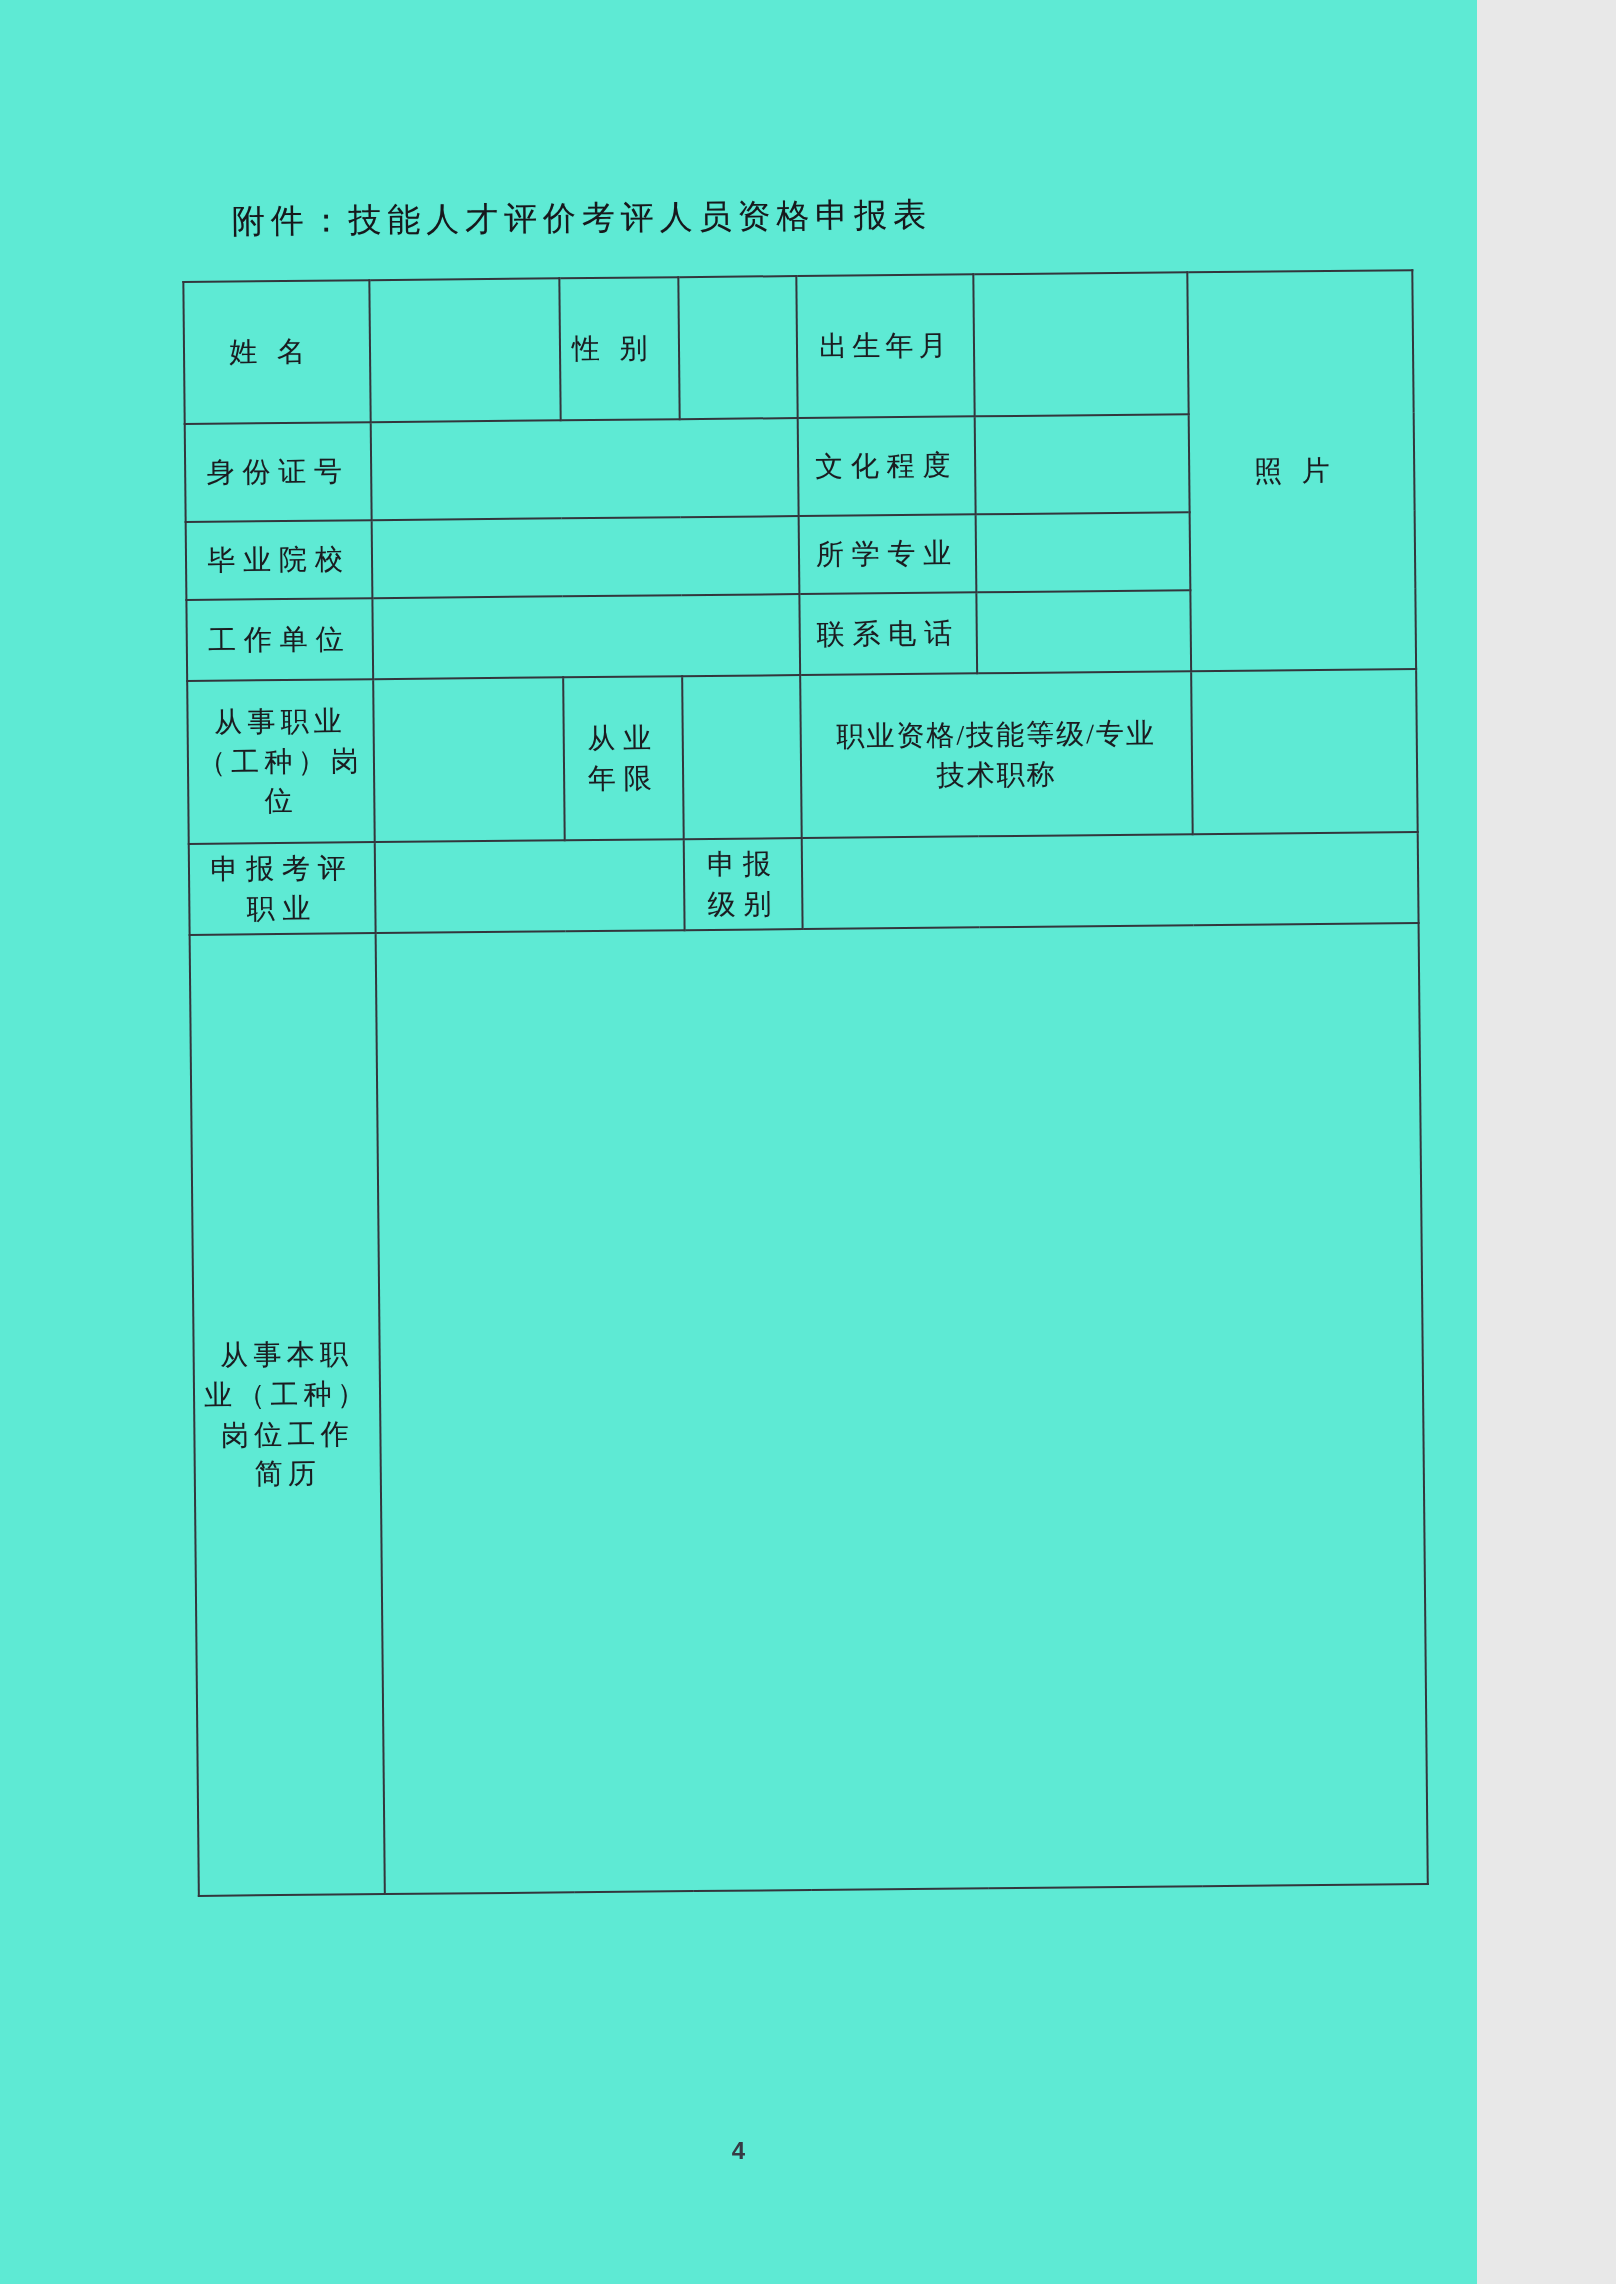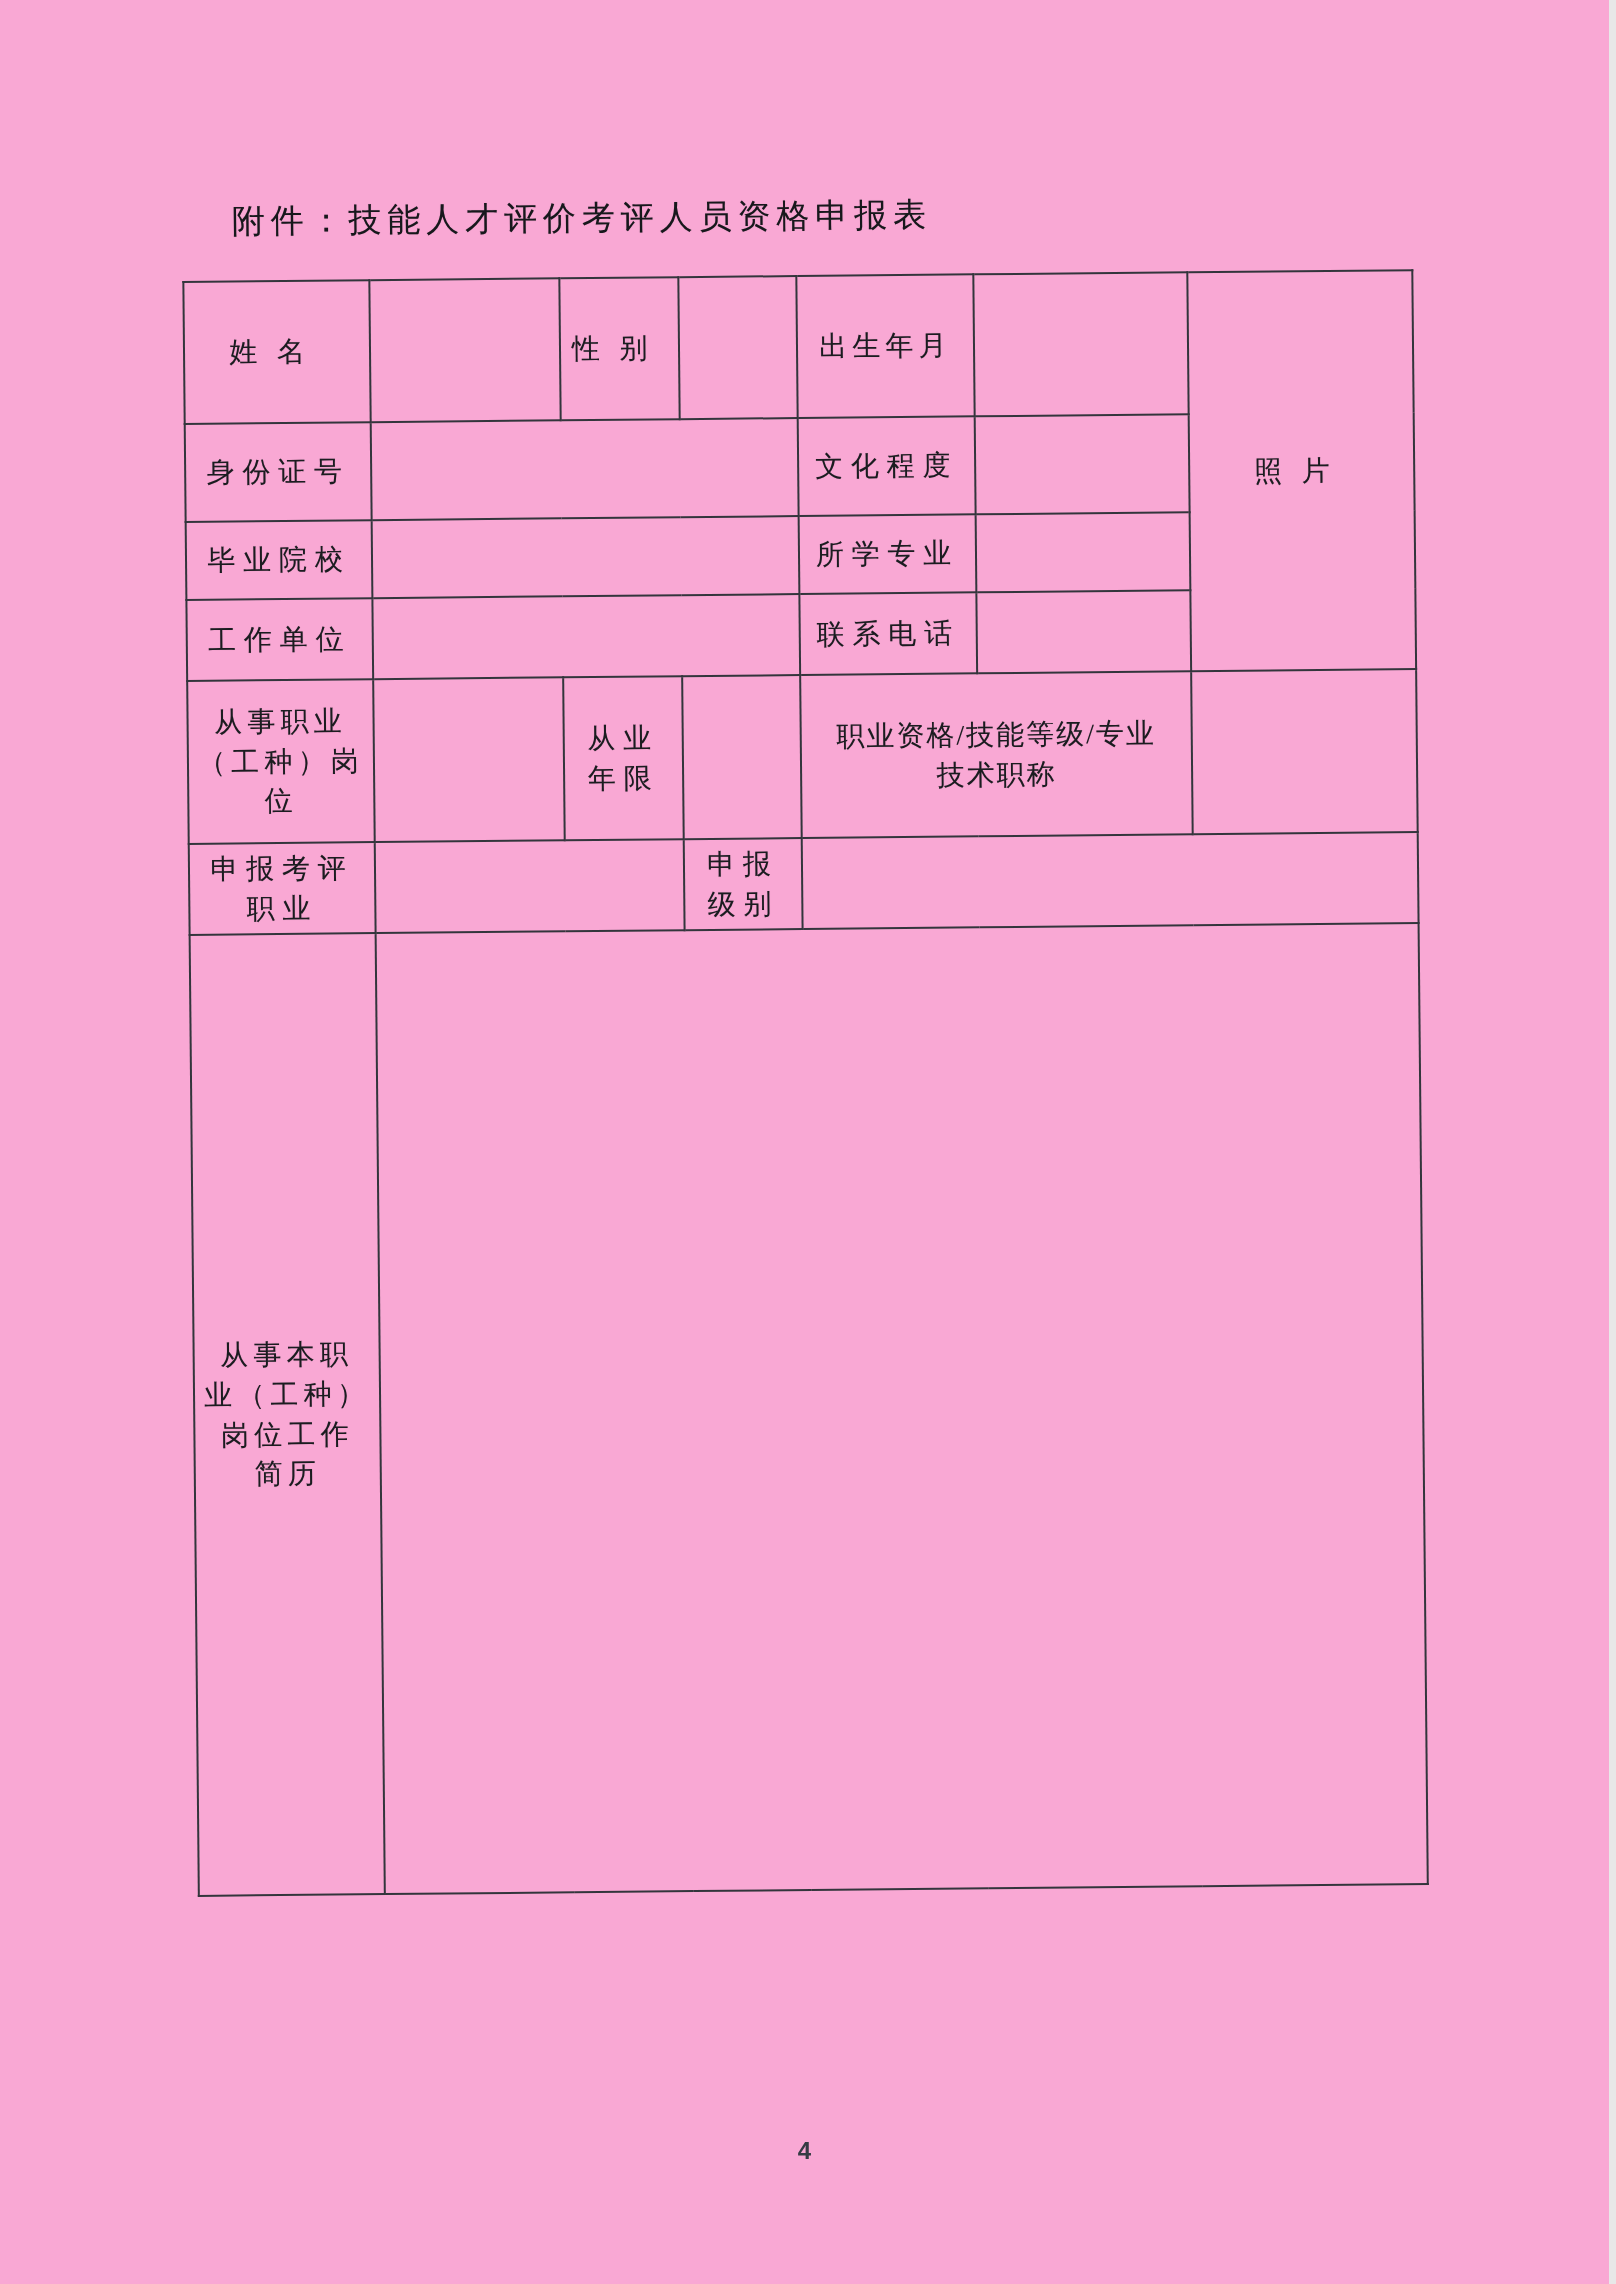--- a/index.html
+++ b/index.html
@@ -2,23 +2,23 @@
 <html style="font-size:10.4px"><head>
 <meta charset="utf-8">
 <style>
   html, body {
     margin: 0;
     padding: 0;
     background: #e8e8e8;
   }
   .sheet {
     position: relative;
-    width: 1609px;
+    width: 1477px;
     height: 2284px;
-    background: #f9a8d4;
+    background: #5eead4;
     overflow: hidden;
     font-family: "Liberation Serif", "DejaVu Serif", serif;
     color: #1b1c20;
   }
   
   .scan-tilt {
     position: absolute;
     left: 0; top: 0;
     width: 100%; height: 100%;
     transform: rotate(-0.55deg);

